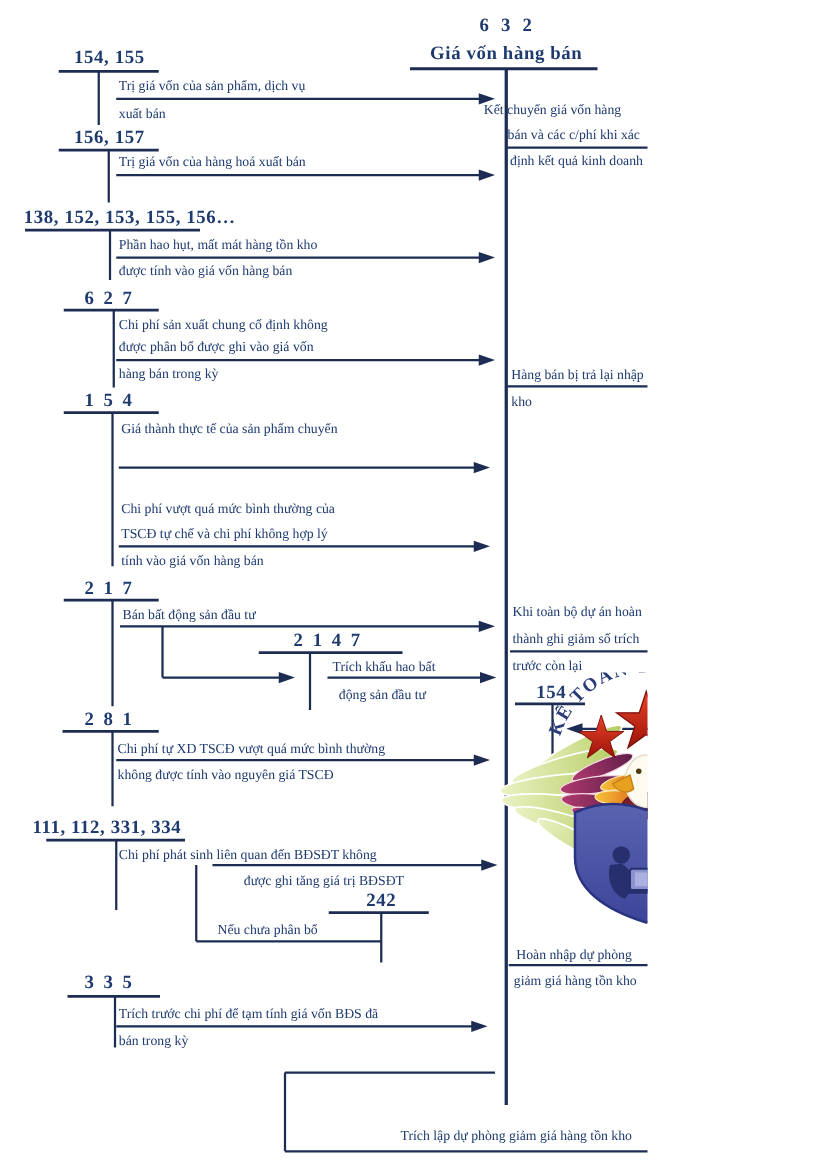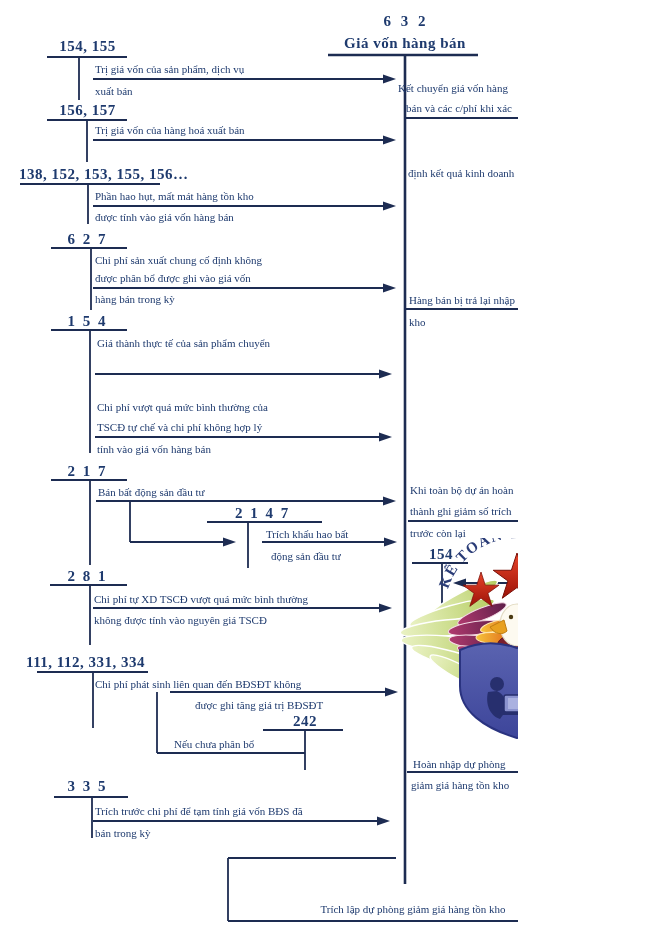--- a/index.html
+++ b/index.html
@@ -197,23 +197,23 @@
       <line class="ln" x1="620" y1="772" x2="620" y2="921" stroke-width="1.8"></line>
       <line class="ln" x1="602" y1="772" x2="620" y2="772" stroke-width="1.8"></line>
       <polygon class="ah" points="590,772 603,767.5 603,776.5"></polygon>
     </g>
   </svg>
 
   <div class="t num ctr" style="left:336px;top:12px;width:140px;letter-spacing:3px;">6 3 2</div>
   <div class="t num ctr" style="left:330px;top:34px;width:150px;">Giá vốn hàng bán</div>
 
   <div class="t num ctr" style="left:540px;top:33px;width:80px;">911</div>
-  <div class="t" style="left:398px;top:79px;">Kết chuyển giá vốn hàng</div>
+  <div class="t" style="left:387px;top:79px;">Kết chuyển giá vốn hàng</div>
   <div class="t" style="left:406px;top:99px;">bán và các c/phí khi xác</div>
-  <div class="t" style="left:408px;top:120px;margin-top:44px;">định kết quả kinh doanh</div>
+  <div class="t" style="left:408px;top:120px;">định kết quả kinh doanh</div>
 
   <div class="t num ctr" style="left:40px;top:37px;width:95px;">154, 155</div>
   <div class="t" style="left:95px;top:60px;">Trị giá vốn của sản phẩm, dịch vụ</div>
   <div class="t" style="left:95px;top:82px;">xuất bán</div>
 
   <div class="t num ctr" style="left:40px;top:101px;width:95px;">156, 157</div>
   <div class="t" style="left:95px;top:121px;">Trị giá vốn của hàng hoá xuất bán</div>
 
   <div class="t num" style="left:19px;top:165px;">138, 152, 153, 155, 156…</div>
   <div class="t" style="left:95px;top:187px;">Phần hao hụt, mất mát hàng tồn kho</div>

